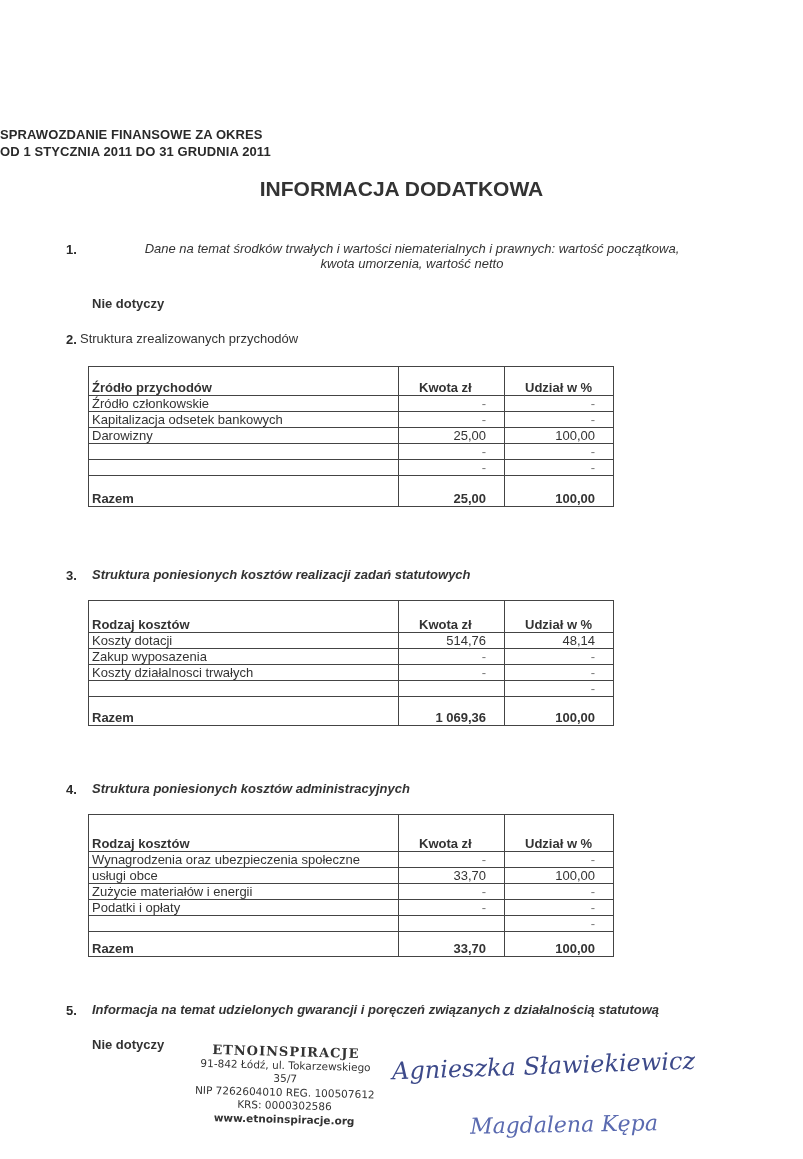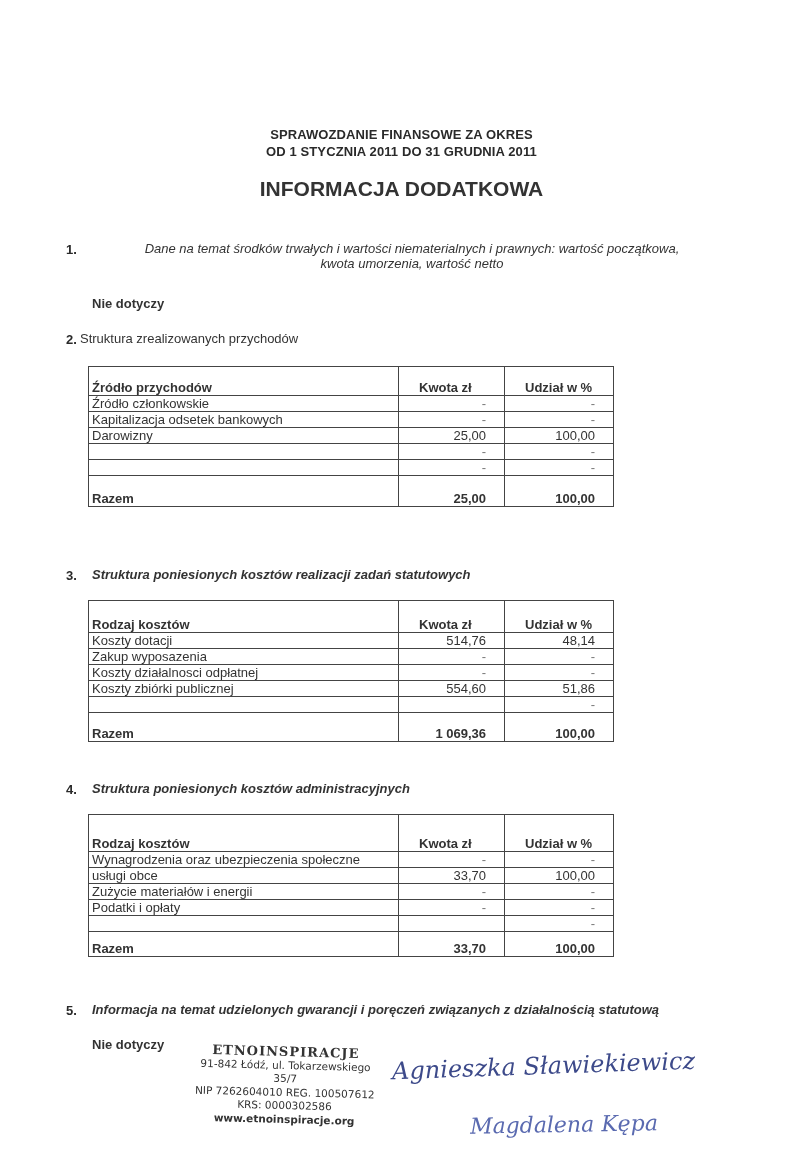--- a/index.html
+++ b/index.html
@@ -1,19 +1,19 @@
 <!DOCTYPE html>
 <html><head>
 <meta charset="utf-8">
 <style>
   html, body { margin:0; padding:0; background:#ffffff; }
   body { width:803px; height:1159px; position:relative; overflow:hidden;
          font-family:"Liberation Sans", sans-serif; color:#2a2a2a; }
   .abs { position:absolute; }
-  .hdr { left:0; width:803px; text-align:center; font-weight:bold; font-size:13px; letter-spacing:0.1px; }
+  .hdr { left:0; width:803px; text-align:left; font-weight:bold; font-size:13px; letter-spacing:0.1px; }
   .title { left:0; width:803px; text-align:center; font-weight:bold; font-size:21px; color:#333; }
   .sec-num { font-weight:bold; font-size:13px; }
   .sec-text-i { font-style:italic; font-size:13px; font-weight:bold; color:#333; }
   .sec-text-n { font-size:13px; color:#333; }
   .na { font-weight:bold; font-size:13px; color:#333; }
 
   table.fin { position:absolute; border-collapse:collapse; font-size:13px; color:#333; }
   table.fin td { border:1px solid #444; padding:0 3px; height:15px; line-height:15px; }
   table.fin td.c1 { width:303px; text-align:left; }
   table.fin td.c2 { width:84px; text-align:right; padding-right:18px; }
@@ -100,28 +100,23 @@
     <td class="c1">Koszty dotacji</td>
     <td class="c2">514,76</td>
     <td class="c3">48,14</td>
   </tr>
   <tr>
     <td class="c1">Zakup wyposazenia</td>
     <td class="c2 dash">-</td>
     <td class="c3 dash">-</td>
   </tr>
   <tr>
-    <td class="c1">Koszty działalnosci odpłatnej</td>
+    <td class="c1">Koszty działalnosci trwałych</td>
     <td class="c2 dash">-</td>
     <td class="c3 dash">-</td>
-  </tr>
-  <tr>
-    <td class="c1">Koszty zbiórki publicznej</td>
-    <td class="c2">554,60</td>
-    <td class="c3">51,86</td>
   </tr>
   <tr>
     <td class="c1"></td>
     <td class="c2"></td>
     <td class="c3 dash">-</td>
   </tr>
   <tr class="total">
     <td class="c1" style="height:28px;">Razem</td>
     <td class="c2">1 069,36</td>
     <td class="c3">100,00</td>

